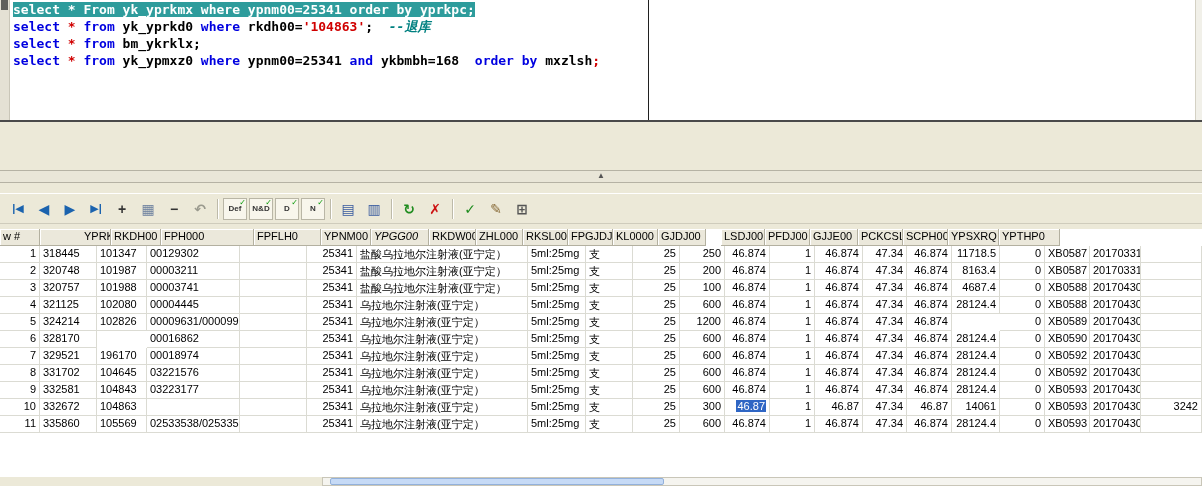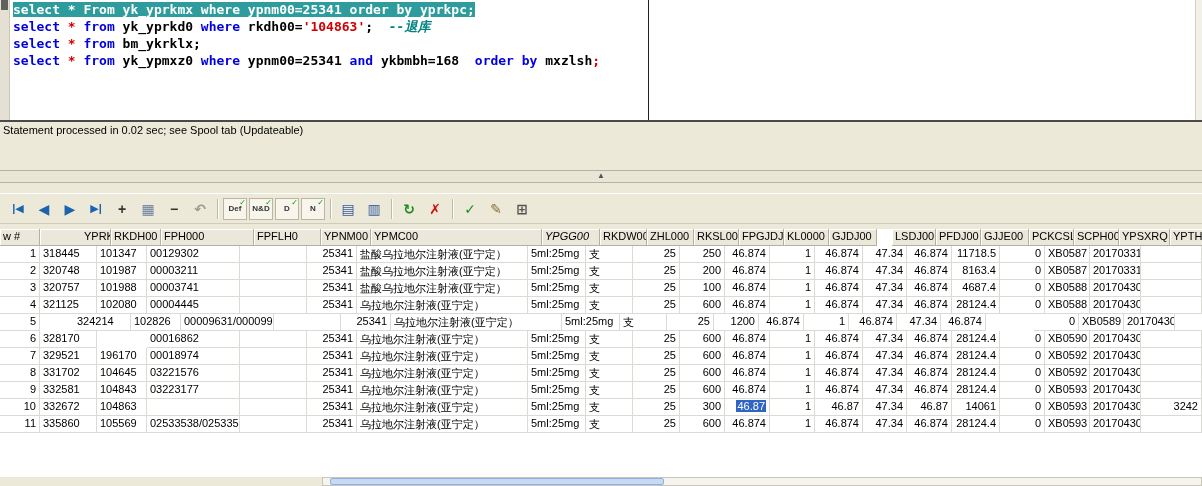--- a/index.html
+++ b/index.html
@@ -70,23 +70,20 @@
 
   <div class="editor">
     <div class="gutter">
       <div class="gmark"></div>
     </div>
     <div class="code" id="sql-lines"><div class="line"><span class="lt sel"><span class="tok kw">select</span><span class="tok pl"> </span><span class="tok op">*</span><span class="tok pl"> </span><span class="tok kw">From</span><span class="tok pl"> yk_yprkmx </span><span class="tok kw">where</span><span class="tok pl"> ypnm00=25341 </span><span class="tok kw">order</span><span class="tok pl"> </span><span class="tok kw">by</span><span class="tok pl"> yprkpc;</span></span></div><div class="line"><span class="lt"><span class="tok kw">select</span><span class="tok pl"> </span><span class="tok op">*</span><span class="tok pl"> </span><span class="tok kw">from</span><span class="tok pl"> yk_yprkd0 </span><span class="tok kw">where</span><span class="tok pl"> rkdh00=</span><span class="tok str">'104863'</span><span class="tok pl">;  </span><span class="tok com">--退库</span></span></div><div class="line"><span class="lt"><span class="tok kw">select</span><span class="tok pl"> </span><span class="tok op">*</span><span class="tok pl"> </span><span class="tok kw">from</span><span class="tok pl"> bm_ykrklx;</span></span></div><div class="line"><span class="lt"><span class="tok kw">select</span><span class="tok pl"> </span><span class="tok op">*</span><span class="tok pl"> </span><span class="tok kw">from</span><span class="tok pl"> yk_ypmxz0 </span><span class="tok kw">where</span><span class="tok pl"> ypnm00=25341 </span><span class="tok kw">and</span><span class="tok pl"> ykbmbh=168  </span><span class="tok kw">order</span><span class="tok pl"> </span><span class="tok kw">by</span><span class="tok pl"> mxzlsh</span><span class="tok op">;</span></span></div></div>
     <div class="vline"></div>
     <div class="vsb"></div>
   </div>
 
-  <div class="statusbar">
-    <span>Statement processed in 0.02 sec; see Spool tab (Updateable)</span>
-  </div>
 
   <div class="splitter">
     <span class="spl-arrow">▲</span>
   </div>
 
   <div class="toolbar" id="toolbar">
       <div class="tbtn small">
         <span style="color: rgb(27, 99, 174);">|◀</span>
       </div>
       <div class="tbtn">
@@ -155,21 +152,20 @@
 
   <div class="grid">
     <div id="grid-head">
         <div class="grow">
           <div class="hcell" style="width: 40px;">w #</div>
           <div class="hcell" style="width: 71px; padding-left: 44px;">YPRKPC</div>
           <div class="hcell" style="width: 50px;">RKDH00</div>
           <div class="hcell" style="width: 93px;">FPH000</div>
           <div class="hcell" style="width: 67px;">FPFLH0</div>
           <div class="hcell" style="width: 50px;">YPNM00</div>
-          <div class="hcell" style="width: 171px;">YPMC00</div>
           <div class="hcell" style="width: 58px; font-style: italic;">YPGG00</div>
           <div class="hcell" style="width: 47px;">RKDW00</div>
           <div class="hcell" style="width: 47px;">ZHL000</div>
           <div class="hcell" style="width: 45px;">RKSL00</div>
           <div class="hcell" style="width: 45px;">FPGJDJ</div>
           <div class="hcell" style="width: 45px;">KL0000</div>
           <div class="hcell" style="width: 48px;">GJDJ00</div>
           <div class="hcell" style="width: 44px; margin-left: 15px;">LSDJ00</div>
           <div class="hcell" style="width: 45px;">PFDJ00</div>
           <div class="hcell" style="width: 48px;">GJJE00</div>
@@ -267,21 +263,21 @@
           <div class="bcell al-r" style="width: 44px;">47.34</div>
           <div class="bcell al-r" style="width: 45px;">46.874</div>
           <div class="bcell al-r" style="width: 48px;">28124.4</div>
           <div class="bcell al-r" style="width: 45px;">0</div>
           <div class="bcell" style="width: 45px;">XB0588</div>
           <div class="bcell al-r" style="width: 51px;">20170430</div>
           <div class="bcell al-r" style="width: 61px;"></div>
         </div>
         <div class="grow">
           <div class="bcell al-r" style="width: 40px;">5</div>
-          <div class="bcell" style="width: 57px; margin-left: 34px;">324214</div>
+          <div class="bcell" style="width: 57px;">324214</div>
           <div class="bcell" style="width: 50px;">102826</div>
           <div class="bcell" style="width: 93px;">00009631/00009914</div>
           <div class="bcell" style="width: 67px;"></div>
           <div class="bcell al-r" style="width: 50px;">25341</div>
           <div class="bcell" style="width: 171px;">乌拉地尔注射液(亚宁定）</div>
           <div class="bcell" style="width: 58px;">5ml:25mg</div>
           <div class="bcell" style="width: 47px;">支</div>
           <div class="bcell al-r" style="width: 47px;">25</div>
           <div class="bcell al-r" style="width: 45px;">1200</div>
           <div class="bcell al-r" style="width: 45px;">46.874</div>

